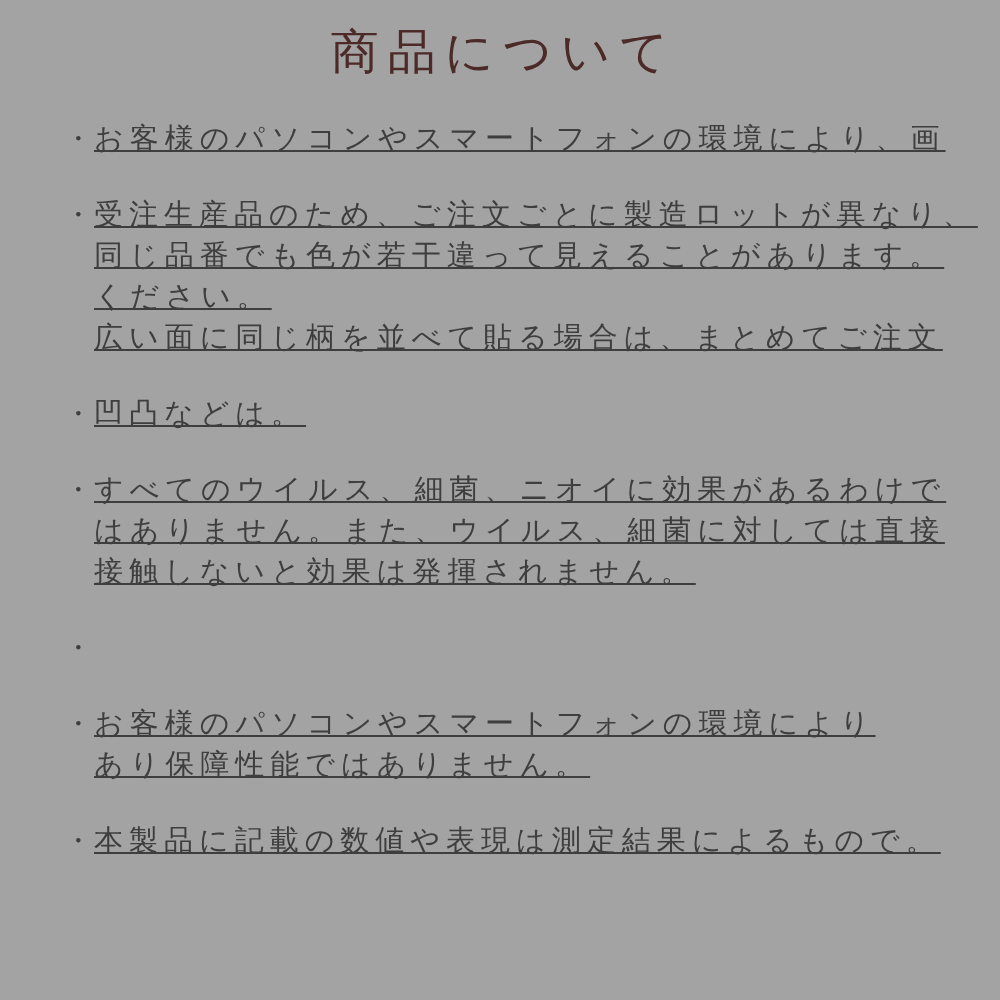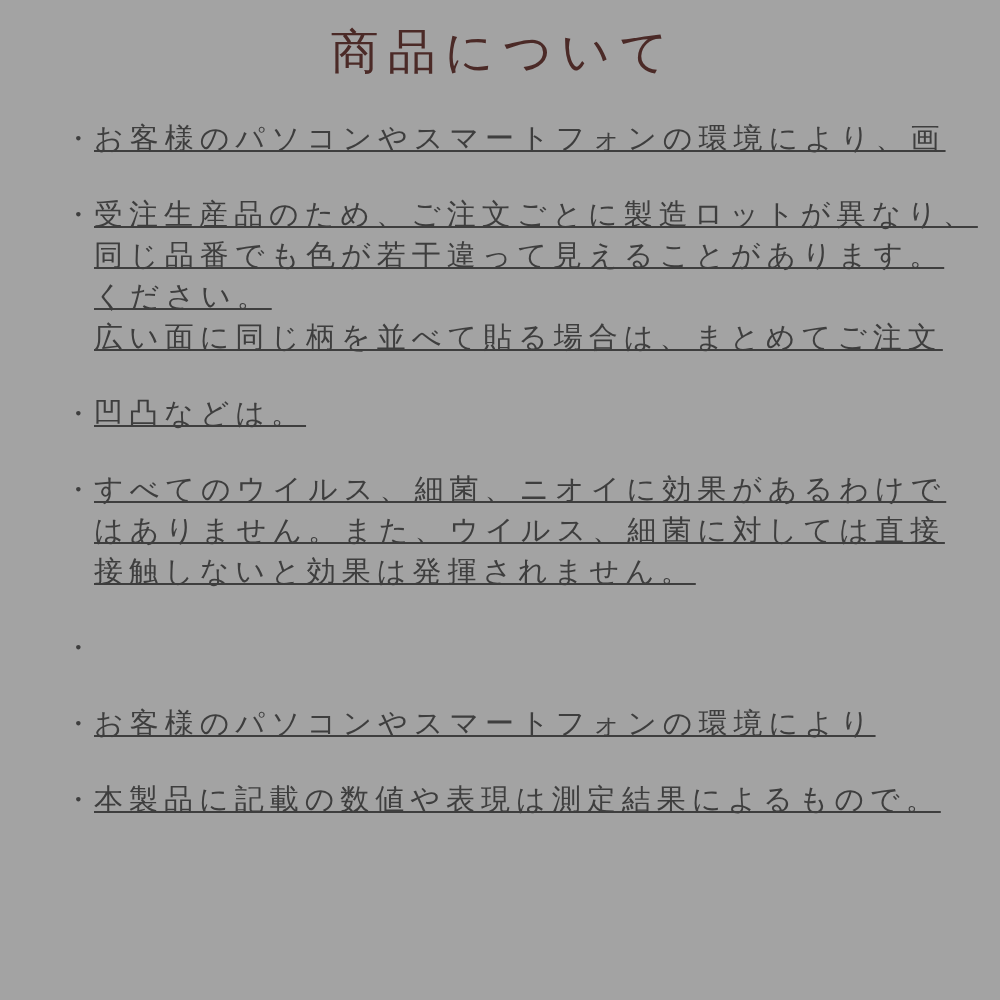--- a/index.html
+++ b/index.html
@@ -98,20 +98,21 @@
     <div class="note">
       <span class="marker">・</span>
       <div class="note-lines">
       </div>
     </div>
 
     <div class="note">
       <span class="marker">・</span>
       <div class="note-lines">
         <div class="line">お客様のパソコンやスマートフォンの環境により</div>
+        <div class="line">あり保障性能ではありません。</div>
       </div>
     </div>
 
     <div class="note">
       <span class="marker">・</span>
       <div class="note-lines">
         <div class="line">本製品に記載の数値や表現は測定結果によるもので。</div>
       </div>
     </div>
 

